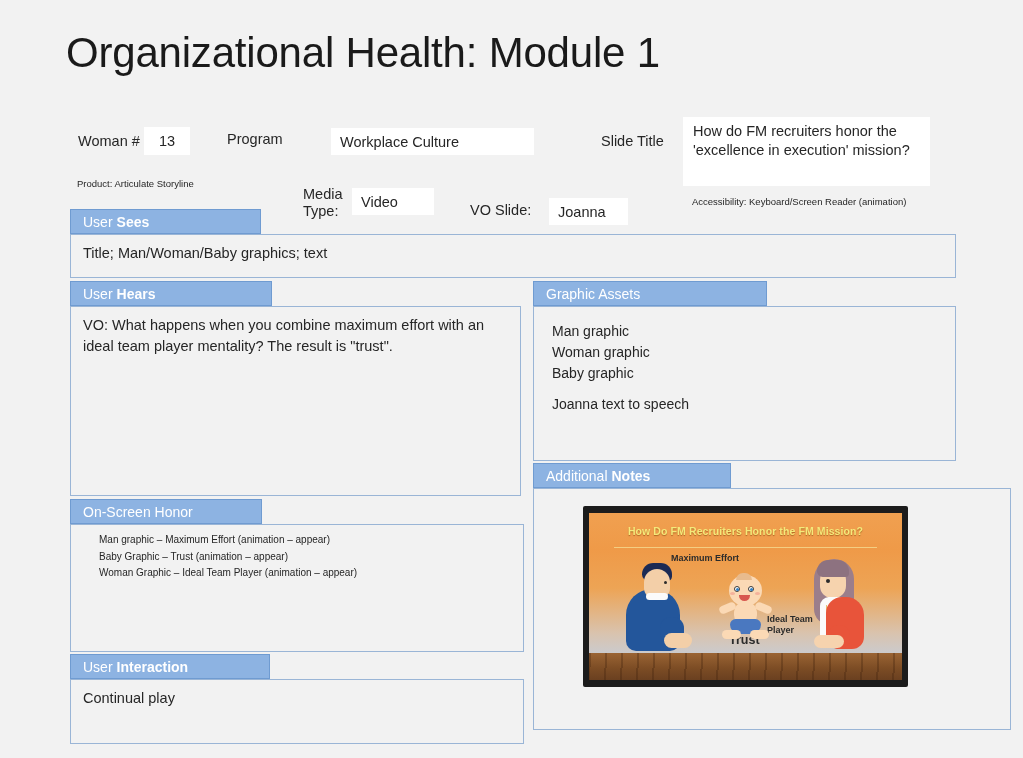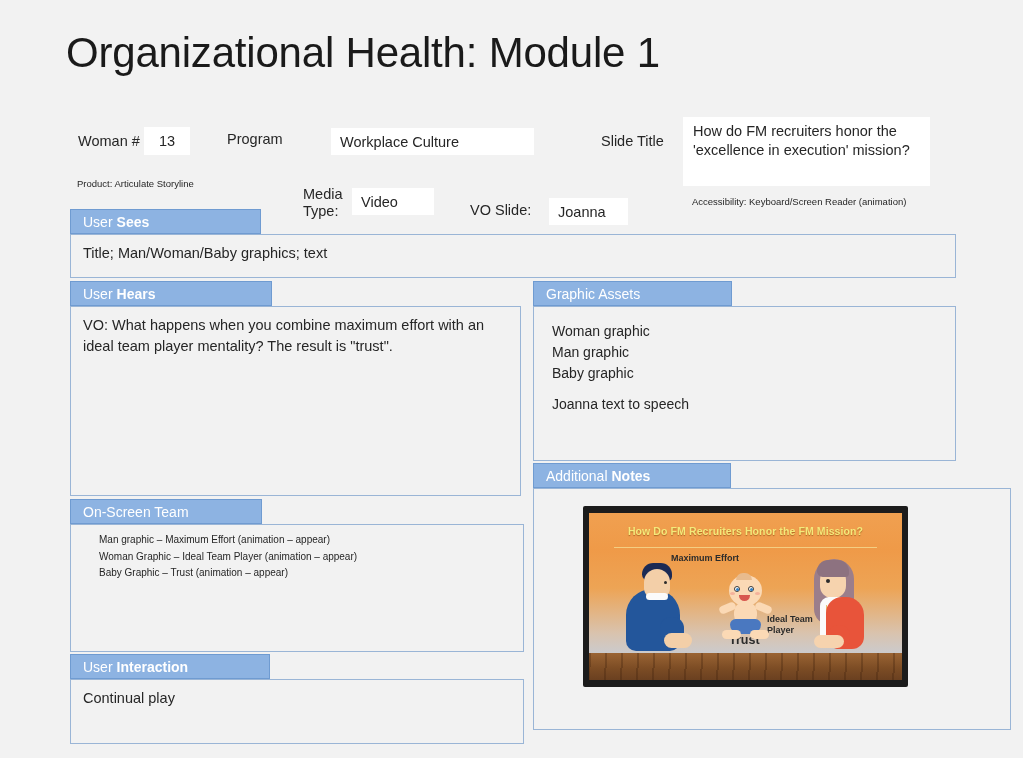--- a/index.html
+++ b/index.html
@@ -69,21 +69,21 @@
   .sec-body.assets{padding:14px 18px;font-size:14px;line-height:1.5;}
   .blank-line{height:10px;}
 
   
   #user-sees-head{left:70px;top:209px;width:191px;}
   #user-sees-body{left:70px;top:234px;width:886px;height:44px;}
   
   #user-hears-head{left:70px;top:281px;width:202px;}
   #user-hears-body{left:70px;top:306px;width:451px;height:190px;}
   
-  #graphic-assets-head{left:533px;top:281px;width:199px;}
+  #graphic-assets-head{left:533px;top:281px;width:234px;}
   #graphic-assets-body{left:533px;top:306px;width:423px;height:155px;}
   
   #onscreen-head{left:70px;top:499px;width:192px;}
   #onscreen-body{left:70px;top:524px;width:454px;height:128px;}
   
   #notes-head{left:533px;top:463px;width:198px;}
   #notes-body{left:533px;top:488px;width:478px;height:242px;}
   
   #interaction-head{left:70px;top:654px;width:200px;}
   #interaction-body{left:70px;top:679px;width:454px;height:65px;}
@@ -200,35 +200,35 @@
     <span>User</span>
       <b>Hears</b>
   </div>
   <div class="sec-body" id="user-hears-body">VO: What happens when you combine maximum effort with an ideal team player mentality? The result is "trust".</div>
 
   <div class="sec-head" id="graphic-assets-head">
     <span>Graphic Assets</span>
       <b></b>
   </div>
   <div class="sec-body assets" id="graphic-assets-body">
+    <div>Man graphic</div>
     <div>Woman graphic</div>
-    <div>Man graphic</div>
     <div>Baby graphic</div>
     <div class="blank-line"></div>
     <div>Joanna text to speech</div>
   </div>
 
   <div class="sec-head" id="onscreen-head">
-    <span>On-Screen Team</span>
+    <span>On-Screen Honor</span>
       <b></b>
   </div>
   <div class="sec-body small" id="onscreen-body">
     <div>Man graphic – Maximum Effort (animation – appear)</div>
+    <div>Baby Graphic – Trust (animation – appear)</div>
     <div>Woman Graphic – Ideal Team Player (animation – appear)</div>
-    <div>Baby Graphic – Trust (animation – appear)</div>
   </div>
 
   <div class="sec-head" id="notes-head">
     <span>Additional</span>
       <b>Notes</b>
   </div>
   <div class="sec-body" id="notes-body"></div>
 
   <div class="thumb">
     <div class="thumb-inner">

